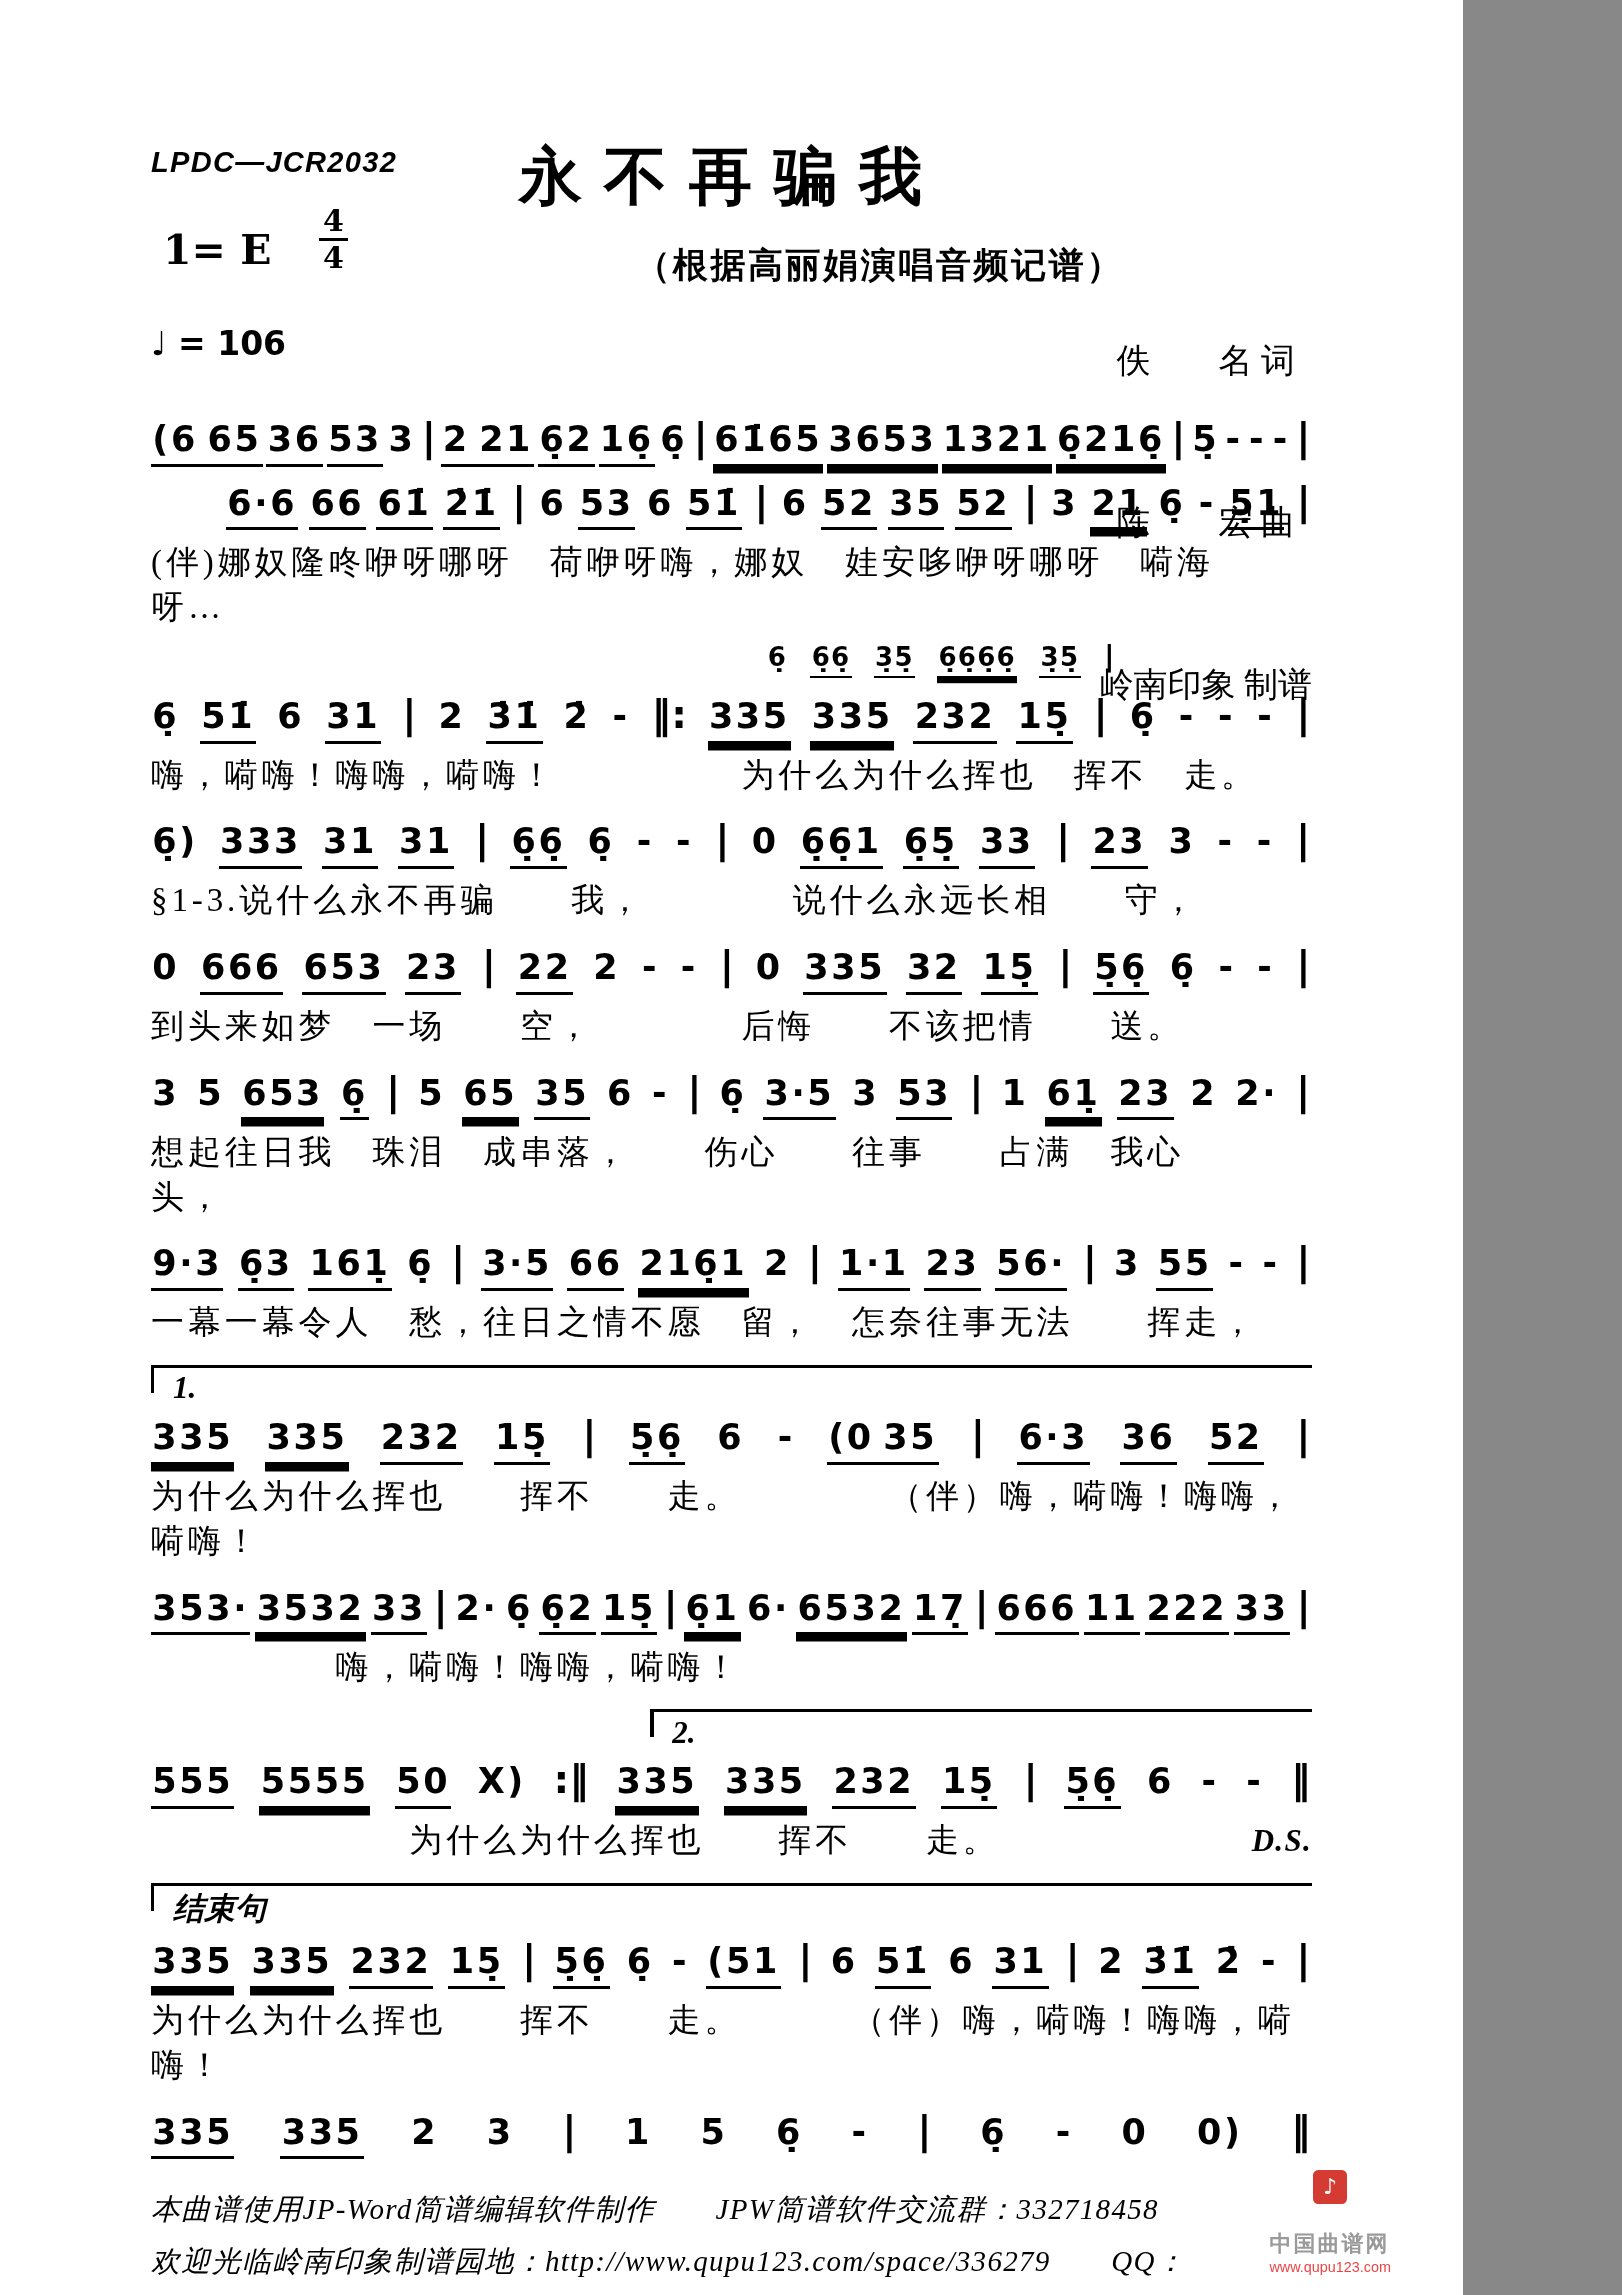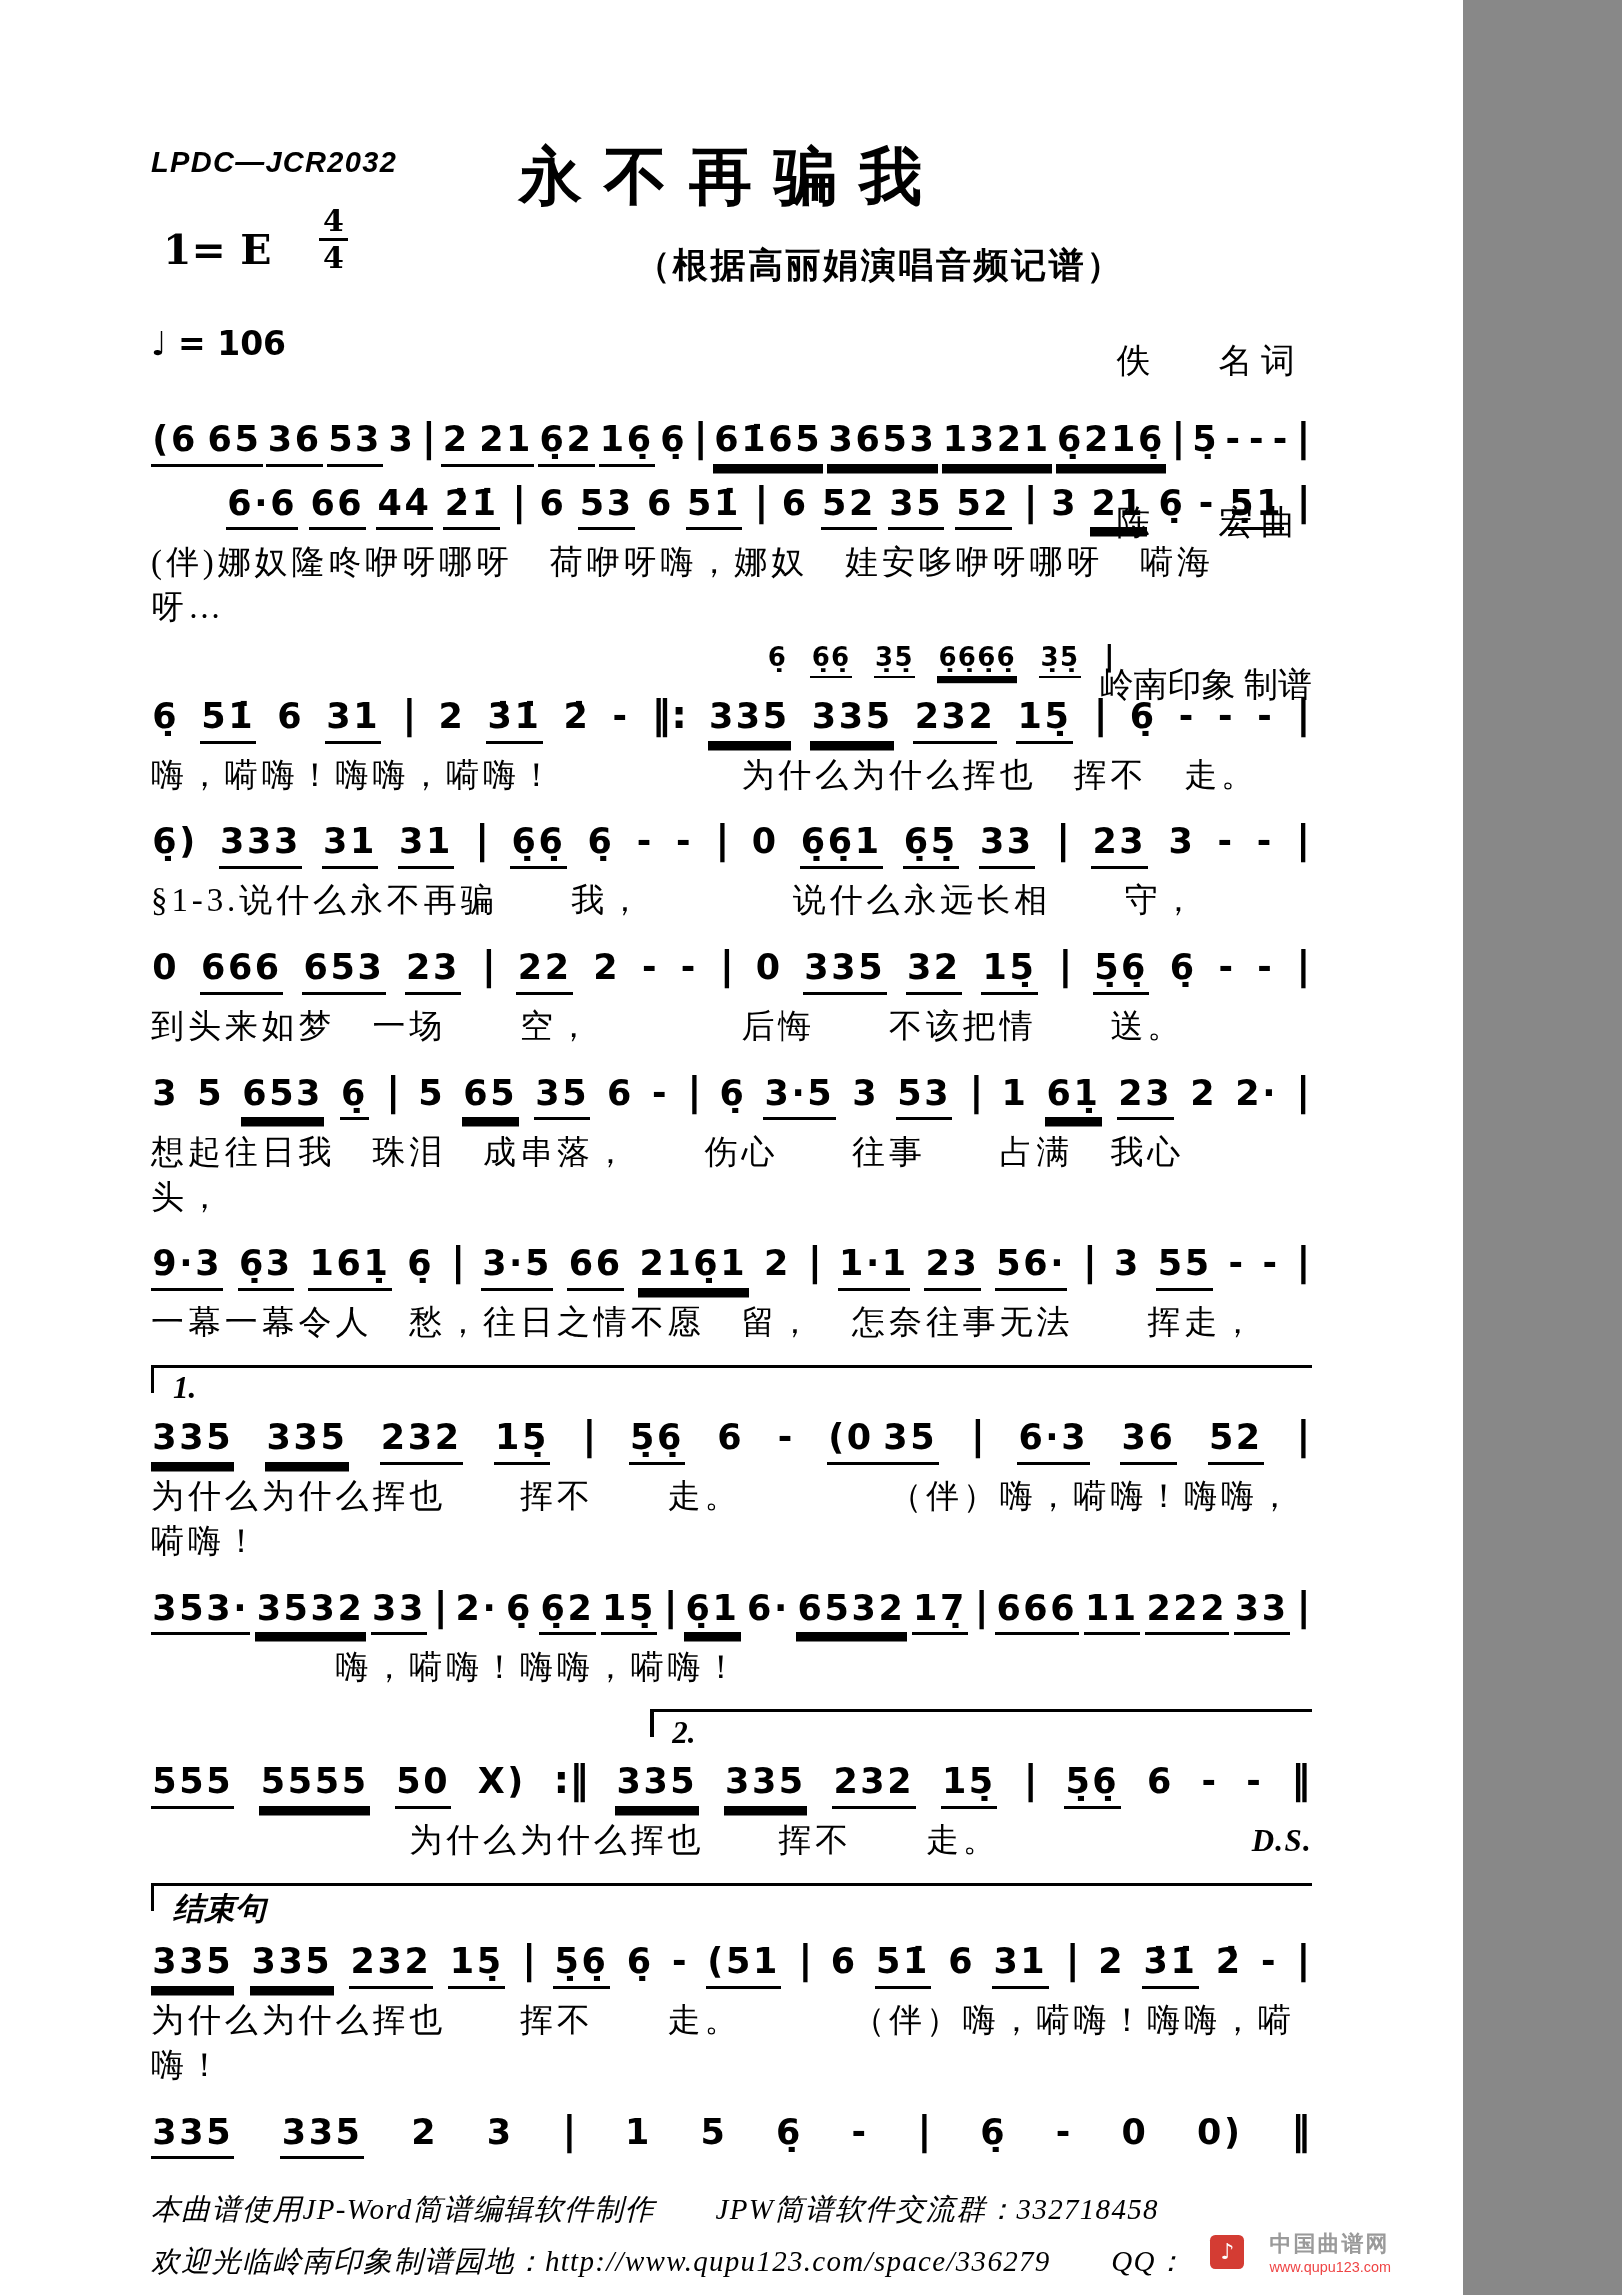--- a/index.html
+++ b/index.html
@@ -48,21 +48,21 @@
   .sys-ossia { margin-top:62px; }
   .lyr { font:33px "Liberation Serif", serif; letter-spacing:3.9px; margin:1.3px 0 19.6px 0; white-space:pre-wrap; }
   .lyr-flex { display:flex; justify-content:space-between; align-items:baseline; }
   .ds { font:italic bold 31px "Liberation Serif", serif; letter-spacing:1.3px; }
   .bracket { position:relative; border-top:3.3px solid #000; margin:17px 0 6.5px 0; padding:2.6px 0 0 22px; }
   .bracket::before { content:""; position:absolute; left:0; top:0; width:3.3px; height:25px; background:#000; }
   .bracket .blabel { font:italic bold 31px "Liberation Serif", serif; }
   .bracket.right { width:57%; margin-left:43%; }
   
   .footer { margin-top:23.6px; font:italic 29px "Liberation Serif", serif; line-height:52px; letter-spacing:1.3px; }
-  .wm { position:absolute; right:72px; bottom:19.6px; display:flex; align-items:center; gap:25px; }
+  .wm { position:absolute; right:72px; bottom:19.6px; display:flex; align-items:center; gap:25px;flex-direction:column; }
   .wm-icon { width:34px; height:34px; background:#d43c33; border-radius:5.2px; position:relative; }
   .wm-icon::after { content:"♪"; position:absolute; left:50%; top:50%; transform:translate(-50%,-54%); color:#fff; font:bold 22px "DejaVu Sans", sans-serif; }
   .wm-text .site { font:bold 22px "Liberation Sans", sans-serif; color:#9a9a9a; letter-spacing:2px; }
   .wm-text .url { font:14.4px "Liberation Sans", sans-serif; color:#ef4444; }
 </style>
 </head>
 <body>
 
 <div class="page">
 
@@ -109,21 +109,21 @@
         <span class="tok">-</span>
         <span class="tok">-</span>
         <span class="tok bar">|</span>
       </div>
   </div>
 
   <div class="system">
     <div class="mrow indent">
         <span class="tok u1">6·6</span>
         <span class="tok u1">66</span>
-        <span class="tok u1">44̇</span>
+        <span class="tok u1">61̇</span>
         <span class="tok u1">2̇1̇</span>
         <span class="tok bar">|</span>
         <span class="tok">6</span>
         <span class="tok u1">53</span>
         <span class="tok">6</span>
         <span class="tok u1">51̇</span>
         <span class="tok bar">|</span>
         <span class="tok">6</span>
         <span class="tok u1">52</span>
         <span class="tok u1">35</span>

